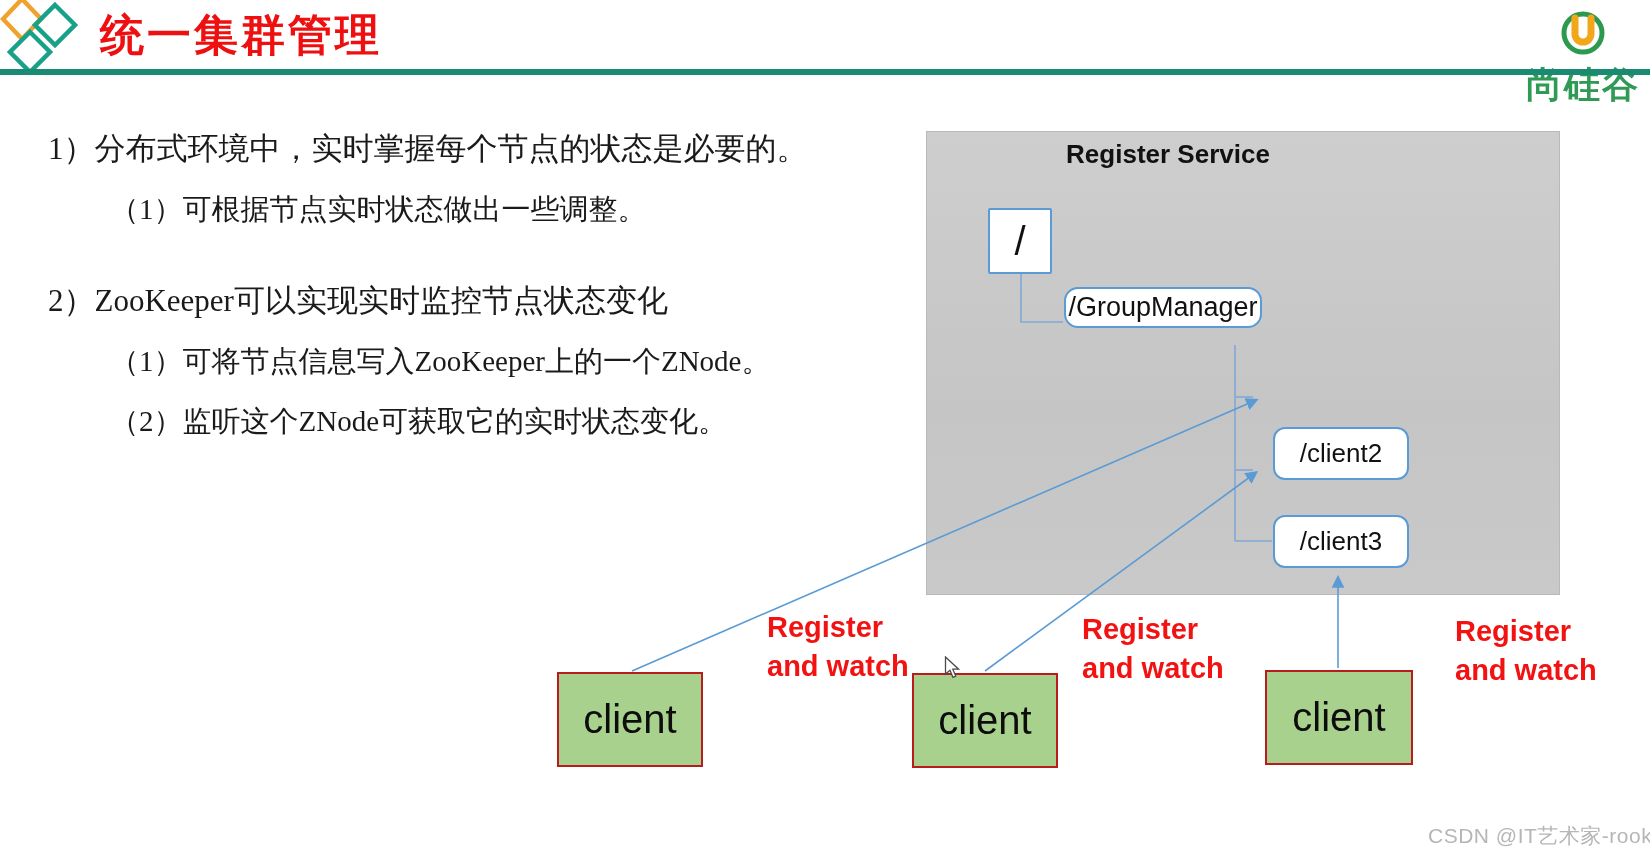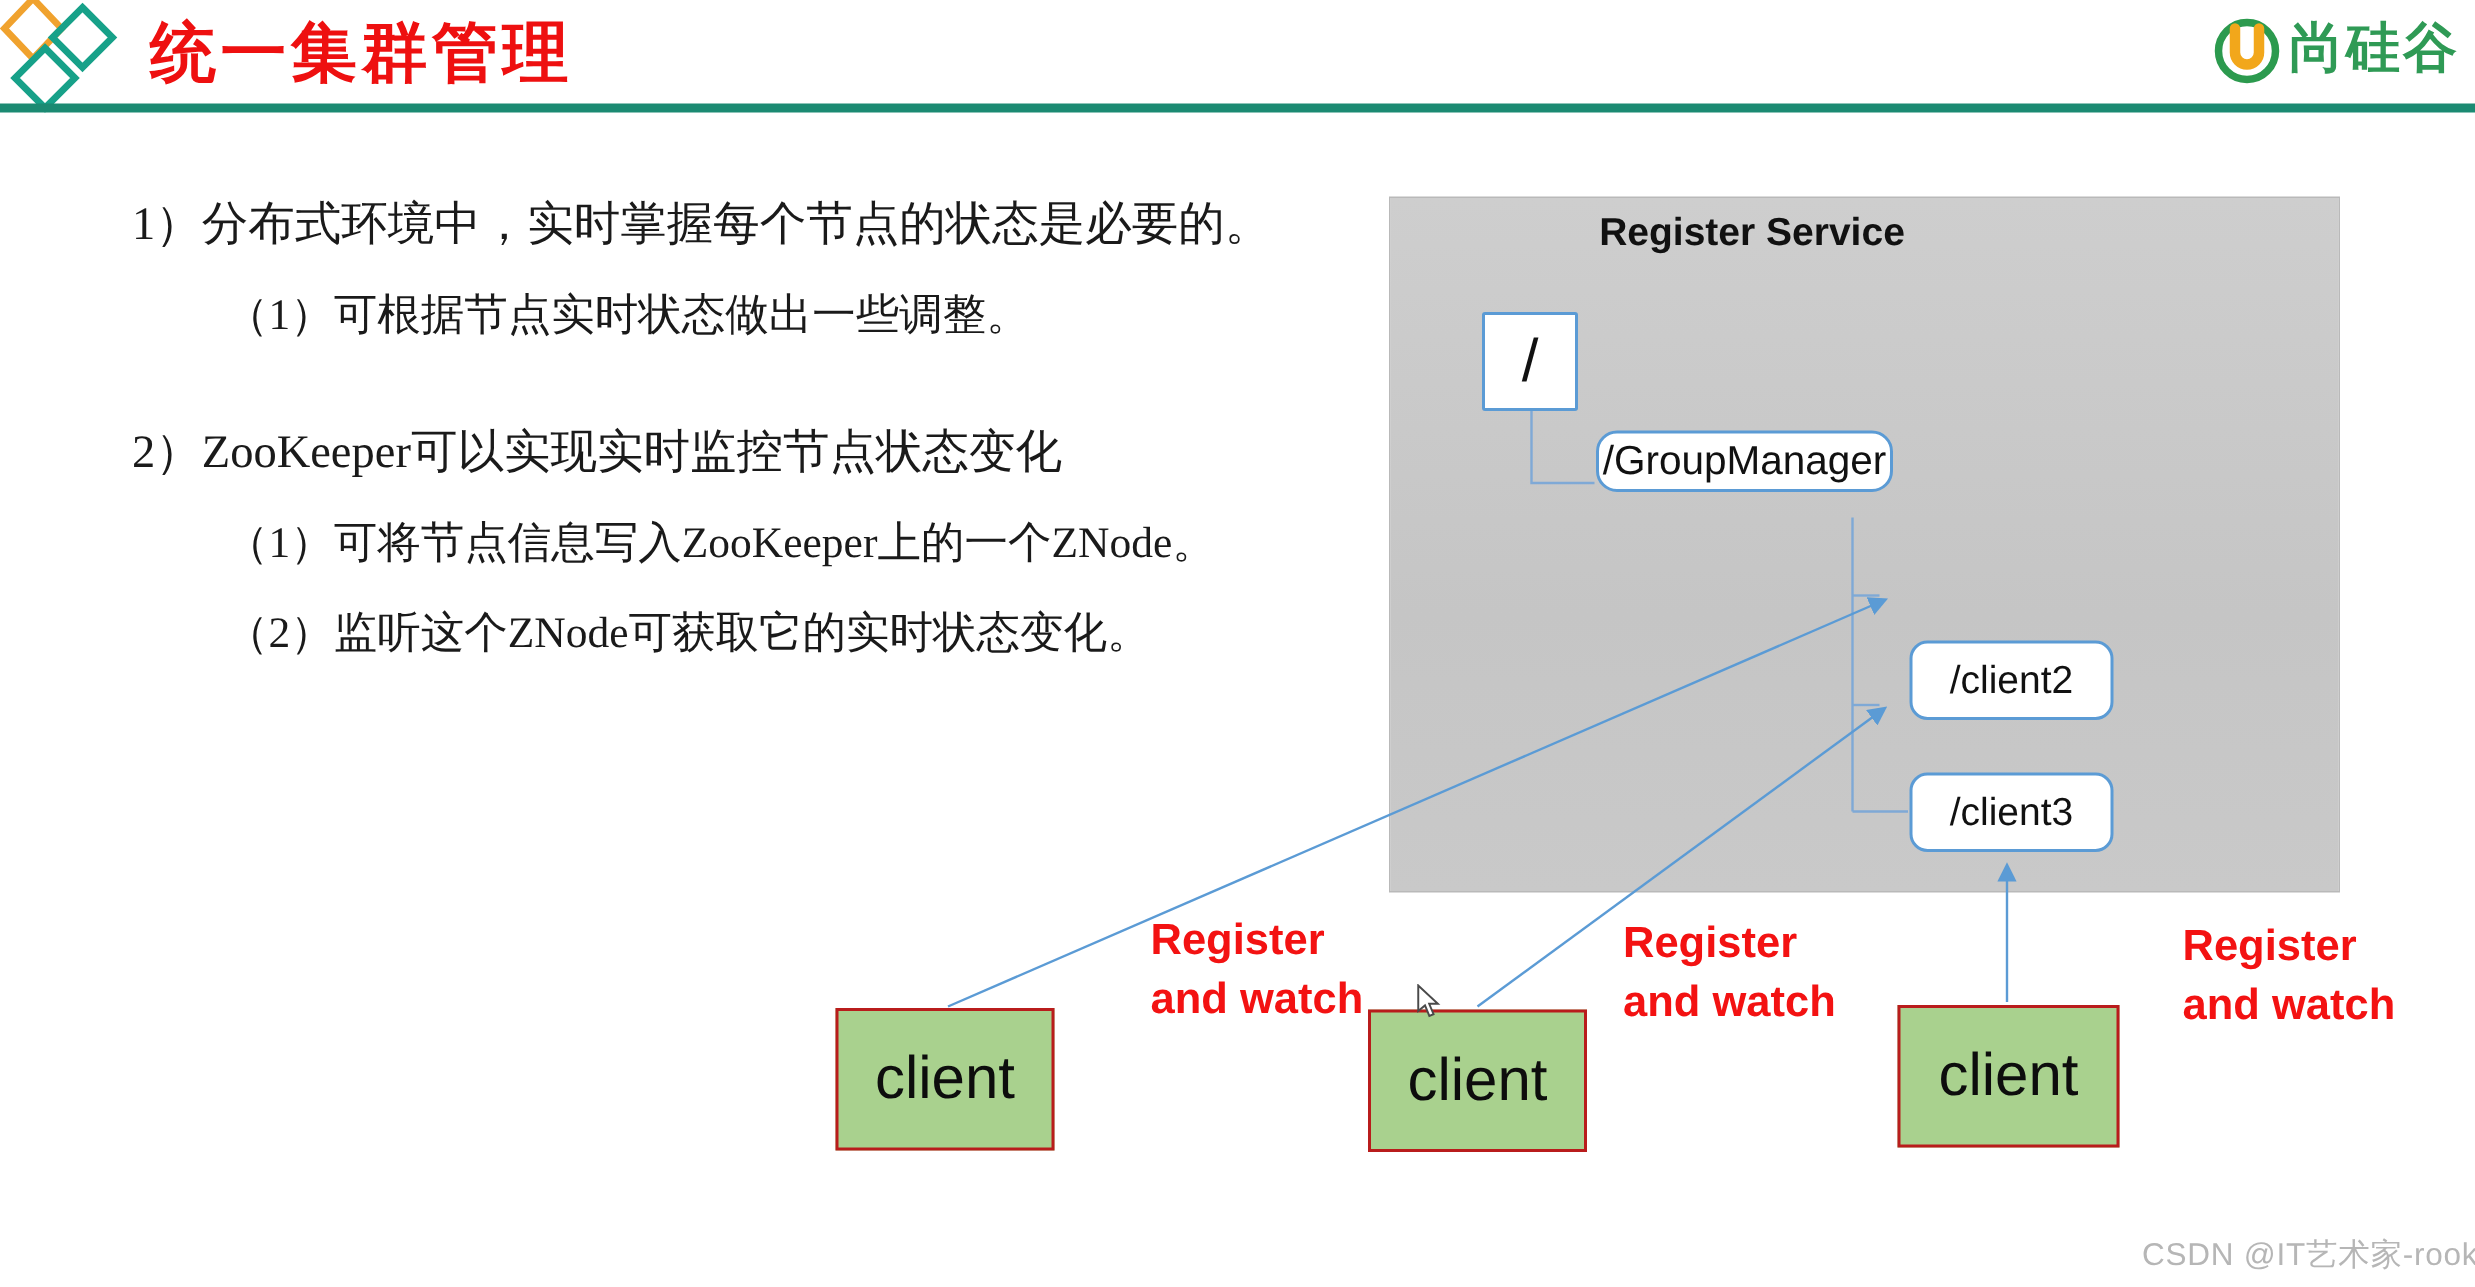--- a/index.html
+++ b/index.html
@@ -3,26 +3,26 @@
 <meta charset="utf-8">
 <style>
   html,body{margin:0;padding:0;background:#ffffff;}
   .slide{position:relative;width:1650px;height:858px;overflow:hidden;background:#ffffff;
          font-family:"Liberation Sans",sans-serif;}
 
   
   .diamonds{position:absolute;left:0;top:0;}
   .page-title{position:absolute;left:100px;top:6px;font-size:44px;font-weight:bold;
               color:#ee1010;letter-spacing:3px;white-space:nowrap;}
-  .brand{position:absolute;right:10px;top:8px;display:flex;align-items:center;gap:5px;}
+  .brand{position:absolute;right:10px;top:8px;display:flex;align-items:center;gap:5px;flex-direction:column;}
   .brand-name{font-size:36px;font-weight:bold;color:#2f9a55;letter-spacing:2px;}
   .divider{position:absolute;left:0;top:69px;width:1650px;height:6px;background:#1b8a72;}
 
   
-  .note{position:absolute;color:#1a1a1a;font-family:"Liberation Serif",serif;white-space:nowrap;margin-left:40px;}
+  .note{position:absolute;color:#1a1a1a;font-family:"Liberation Serif",serif;white-space:nowrap;}
   .n1{left:48px;top:128px;font-size:31px;}
   .n2{left:110px;top:190px;font-size:29px;}
   .n3{left:48px;top:280px;font-size:31px;}
   .n4{left:110px;top:342px;font-size:29px;}
   .n5{left:110px;top:402px;font-size:29px;}
 
   
   .panel{position:absolute;left:926px;top:131px;width:634px;height:464px;box-sizing:border-box;
          background:linear-gradient(180deg,#cecece 0%,#c5c5c5 60%,#c9c9c9 100%);
          border:1px solid #b9b9b9;}

